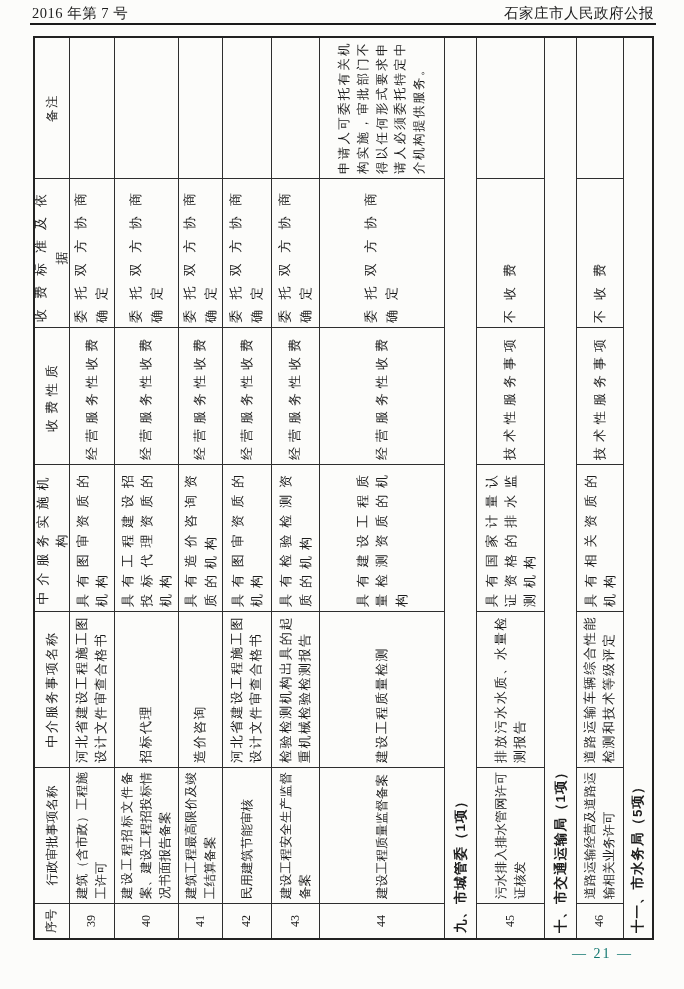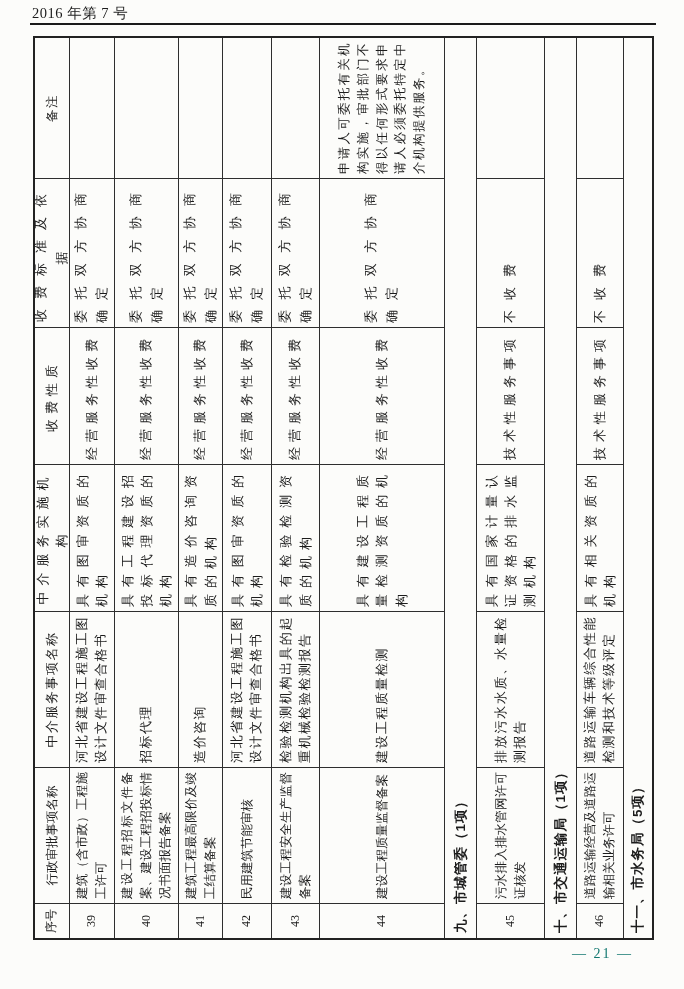--- a/index.html
+++ b/index.html
@@ -72,20 +72,21 @@
     color:#0f766e;
   }
 </style>
 </head>
 <body>
 
 <div class="page">
 
   <div class="pg-header">
     <span>2016 年第 7 号</span>
+    <span>石家庄市人民政府公报</span>
   </div>
 
   <div class="header-rule"></div>
 
   <div class="rot-wrap">
     <div class="tbl" id="tbl">
         <div class="c c1 hd">
           <span>序号</span>
         </div>
         <div class="c c2 hd">

